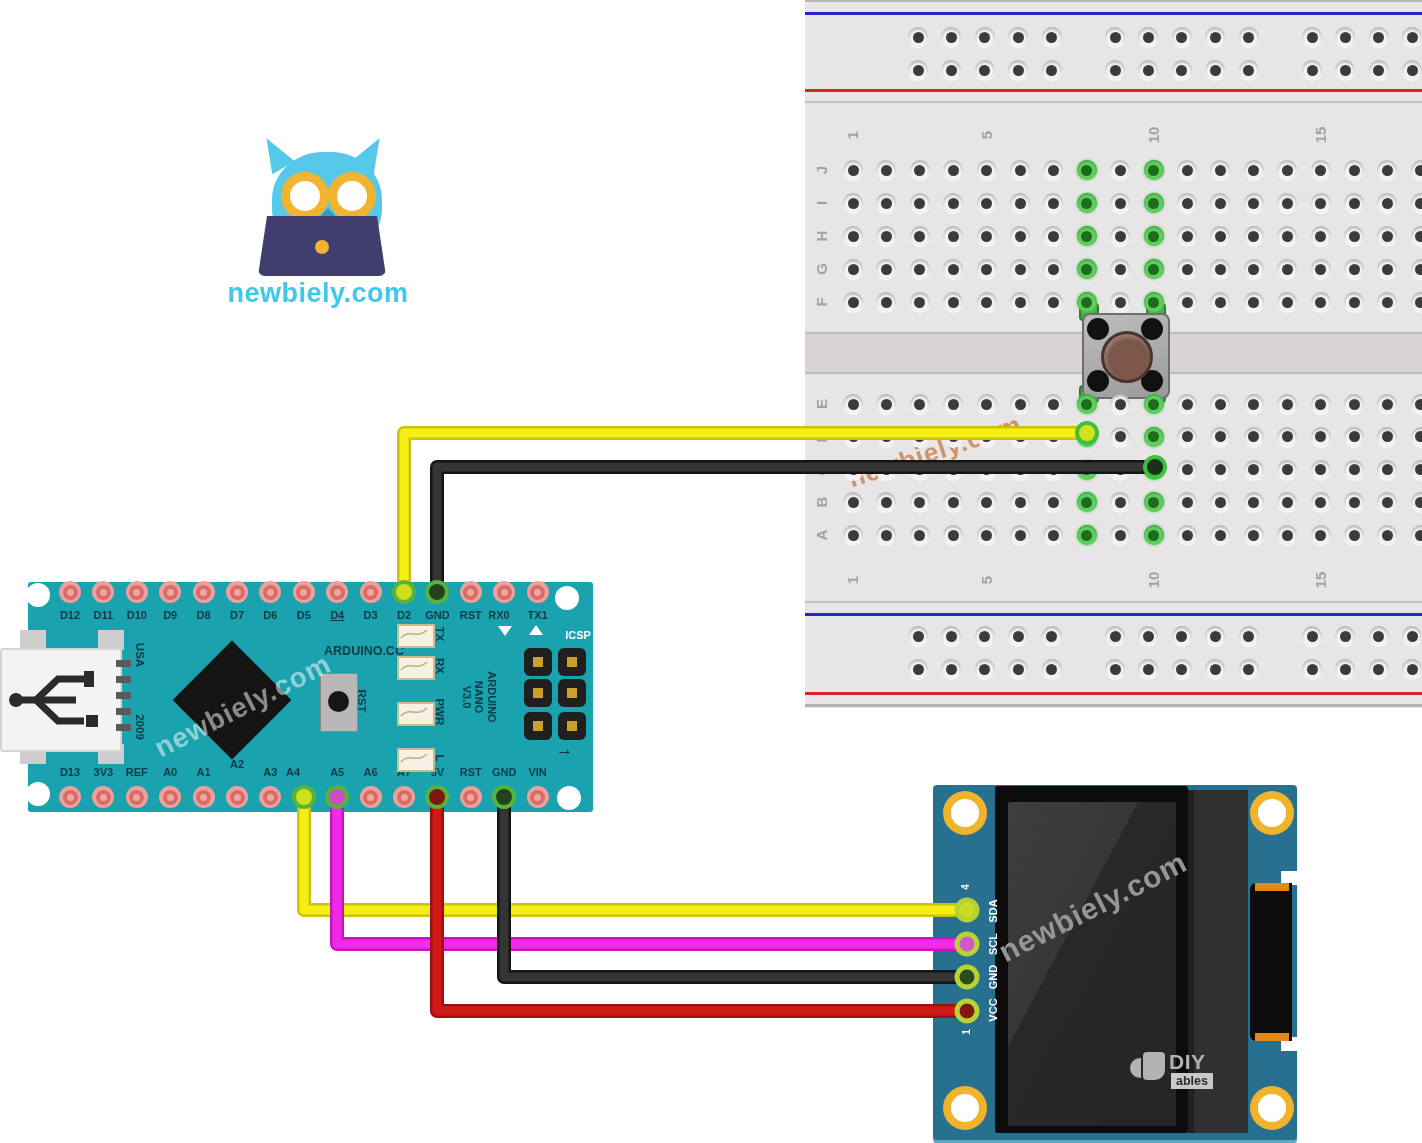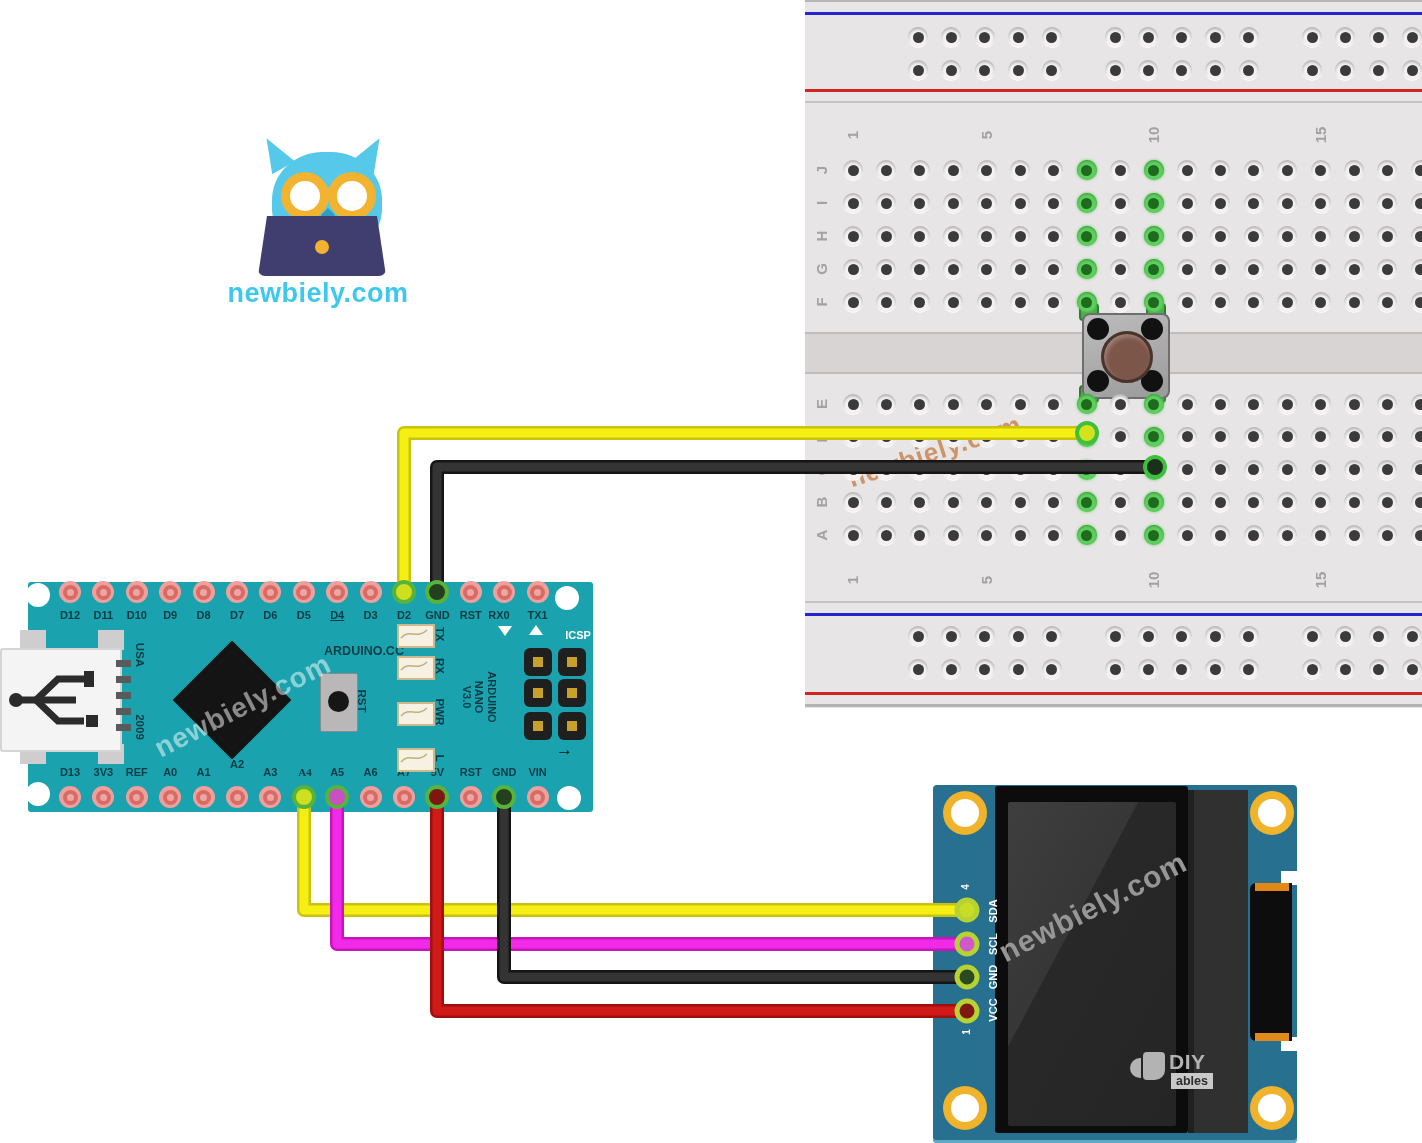--- a/index.html
+++ b/index.html
@@ -913,21 +913,21 @@
       <div class="apin" style="left: 198px; top: 204px;"></div>
       <div class="pinlabel" style="left: 191px; top: 27px;">D7</div>
       <div class="pinlabel" style="left: 191px; top: 176px;">A2</div>
       <div class="apin" style="left: 231.4px; top: -1px;"></div>
       <div class="apin" style="left: 231.4px; top: 204px;"></div>
       <div class="pinlabel" style="left: 224.4px; top: 27px;">D6</div>
       <div class="pinlabel" style="left: 224.4px; top: 184px;">A3</div>
       <div class="apin" style="left: 264.8px; top: -1px;"></div>
       <div class="apin" style="left: 264.8px; top: 204px;"></div>
       <div class="pinlabel" style="left: 257.8px; top: 27px;">D5</div>
-      <div class="pinlabel" style="left: 259px; top: 184px; font-family: Liberation Serif, serif;">A4</div>
+      <div class="pinlabel" style="left: 247px; top: 184px;">A4</div>
       <div class="apin" style="left: 298.2px; top: -1px;"></div>
       <div class="apin" style="left: 298.2px; top: 204px;"></div>
       <div class="pinlabel" style="left: 291.2px; top: 27px; text-decoration: underline;">D4</div>
       <div class="pinlabel" style="left: 291.2px; top: 184px;">A5</div>
       <div class="apin" style="left: 331.6px; top: -1px;"></div>
       <div class="apin" style="left: 331.6px; top: 204px;"></div>
       <div class="pinlabel" style="left: 324.6px; top: 27px;">D3</div>
       <div class="pinlabel" style="left: 324.6px; top: 184px;">A6</div>
       <div class="apin" style="left: 365px; top: -1px;"></div>
       <div class="apin" style="left: 365px; top: 204px;"></div>

